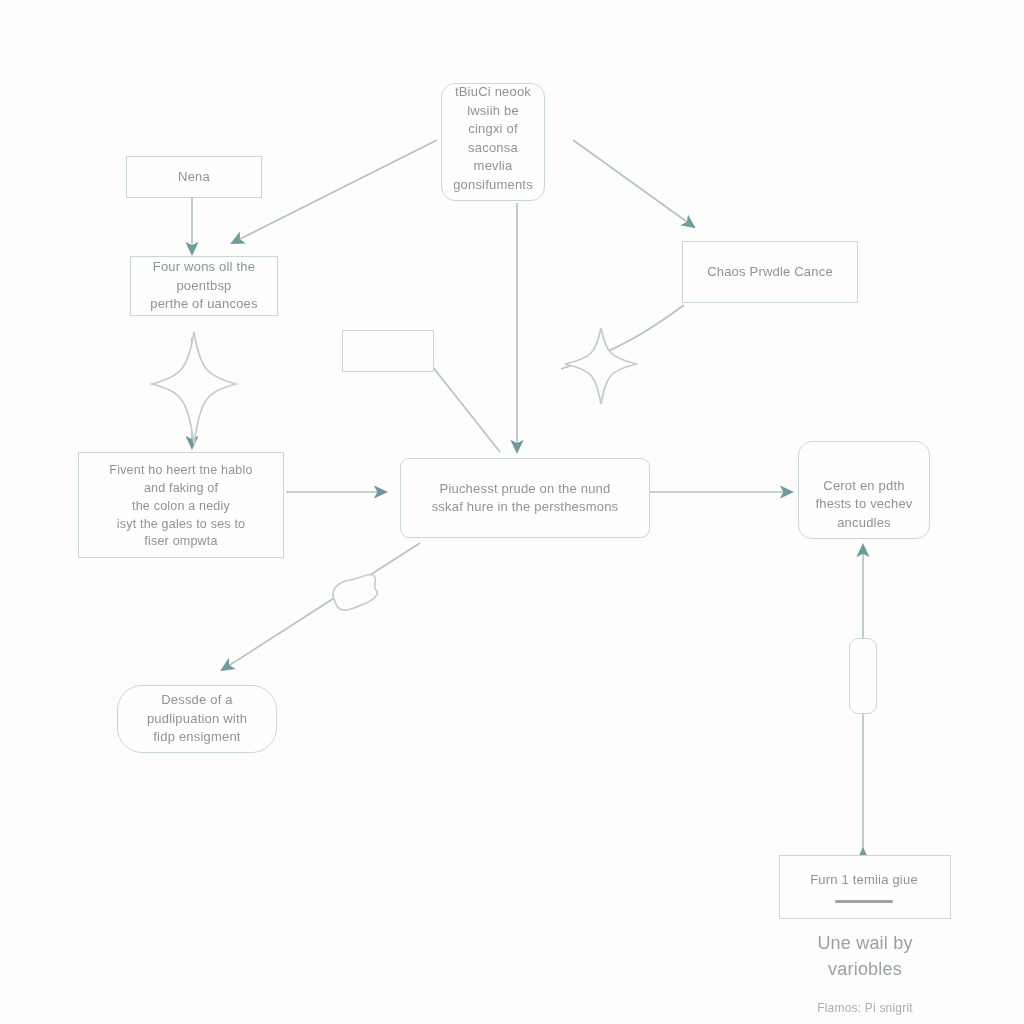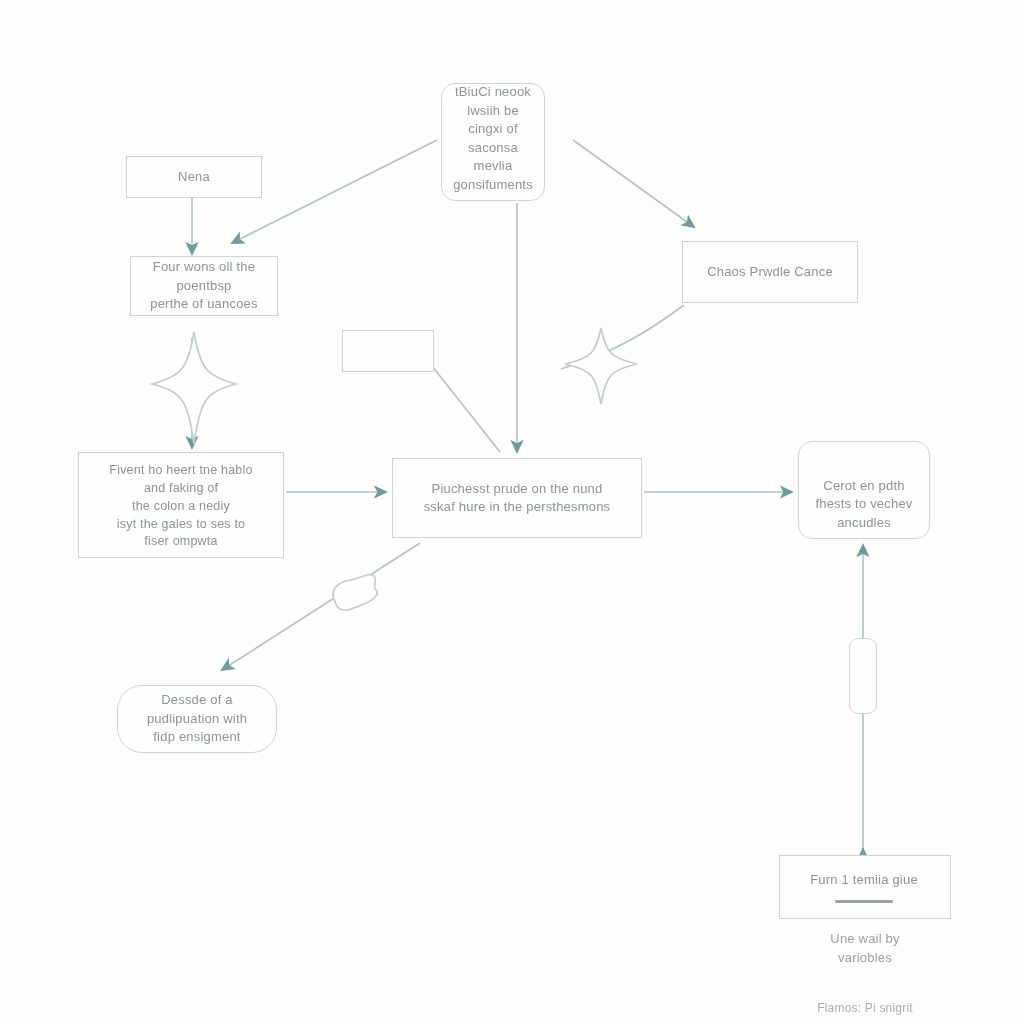--- a/index.html
+++ b/index.html
@@ -51,21 +51,21 @@
   .divider {
     width: 58px;
     height: 2.5px;
     background: #9aa2a4;
     margin-top: 11px;
     border-radius: 2px;
   }
   .free-label {
     position: absolute;
     color: #9aa1a3;
-    font-size: 13px;
+    font-size: 18px;
     line-height: 1.45;
     text-align: center;
     white-space: pre-line;
     letter-spacing: .2px;
     filter: blur(0.7px);
   }
   .free-label.tiny { font-size: 12px; color: #a9afb0; }
   .chip {
     position: absolute;
     box-sizing: border-box;
@@ -152,21 +152,21 @@
   </div>
 
   <div class="node" style="left:78px; top:452px; width:206px; height:106px; font-size:12.5px;justify-content:flex-end;">
     <span class="ntext">Fivent ho heert tne hablo
 and faking of
 the colon a nediy
 isyt the gales to ses to
 fiser ompwta</span>
   </div>
 
-  <div class="node" style="left:392px; top:458px; width:250px; height:80px;">
+  <div class="node" style="left:400px; top:458px; width:250px; height:80px;border-radius:9px;">
     <span class="ntext">Piuchesst prude on the nund
 sskaf hure in the persthesmons</span>
   </div>
 
   <div class="node rounded" style="left:798px; top:441px; width:132px; height:98px;justify-content:flex-end;">
     <span class="ntext">Cerot en pdth
 fhests to vechev
 ancudles</span>
   </div>
 

